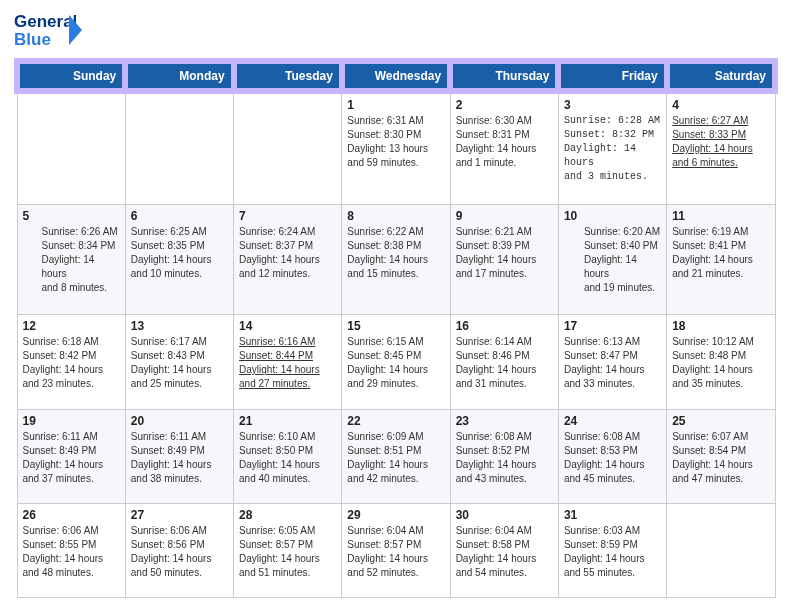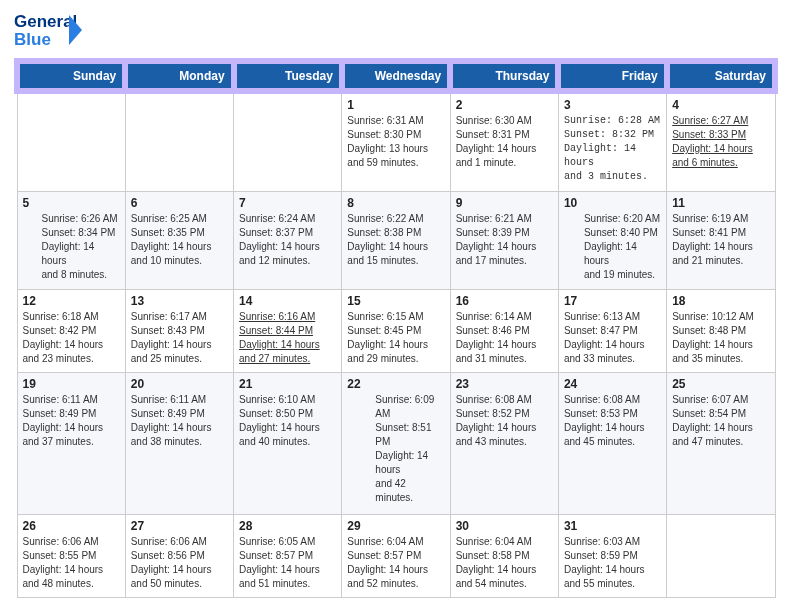--- a/index.html
+++ b/index.html
@@ -270,21 +270,21 @@
           </td>
           <td>
             <span class="day-num">21</span>
             <div class="day-info" style="white-space: pre-line;">Sunrise: 6:10 AM
 Sunset: 8:50 PM
 Daylight: 14 hours
 and 40 minutes.</div>
           </td>
           <td>
             <span class="day-num">22</span>
-            <div class="day-info" style="white-space: pre-line; margin-left: 28px;">Sunrise: 6:09 AM
+            <div class="day-info" style="white-space: pre-line;">Sunrise: 6:09 AM
 Sunset: 8:51 PM
 Daylight: 14 hours
 and 42 minutes.</div>
           </td>
           <td>
             <span class="day-num">23</span>
             <div class="day-info" style="white-space: pre-line;">Sunrise: 6:08 AM
 Sunset: 8:52 PM
 Daylight: 14 hours
 and 43 minutes.</div>

